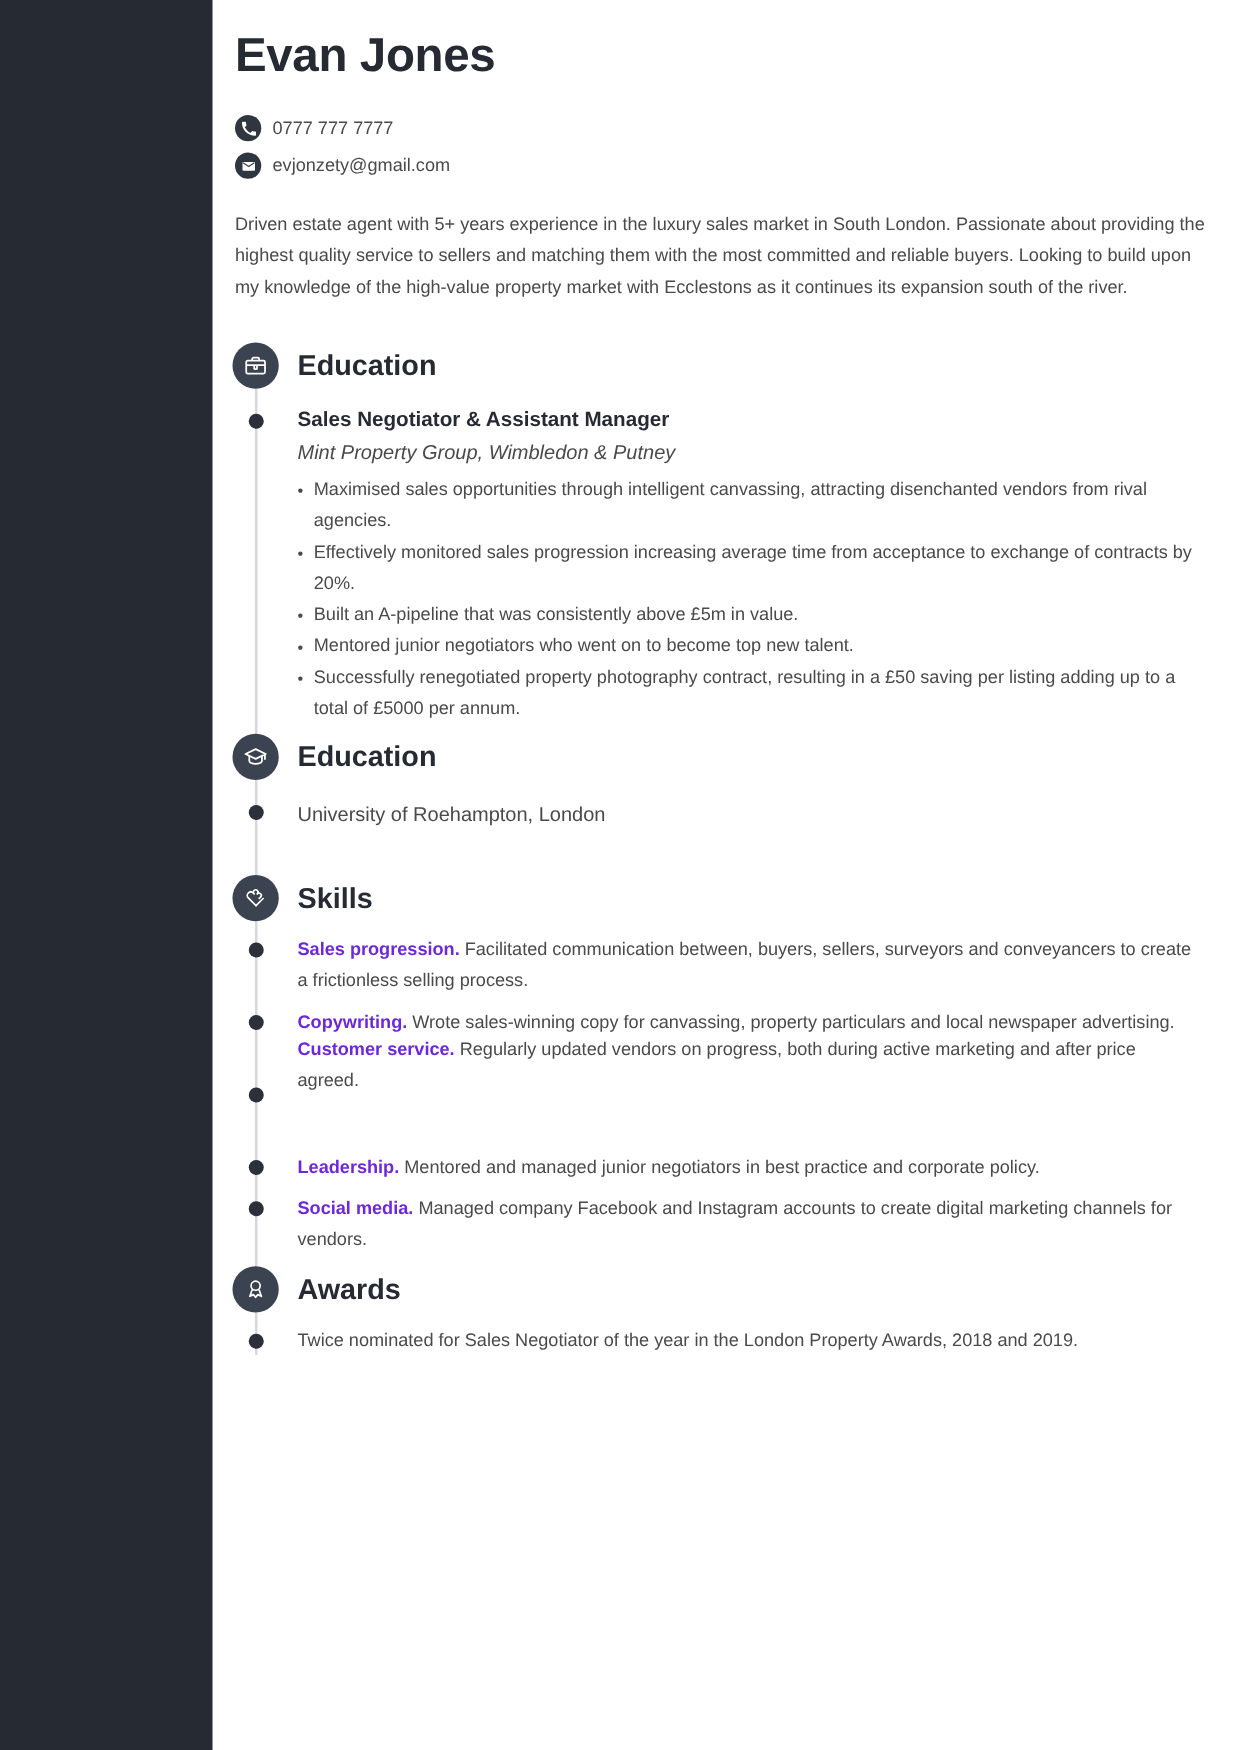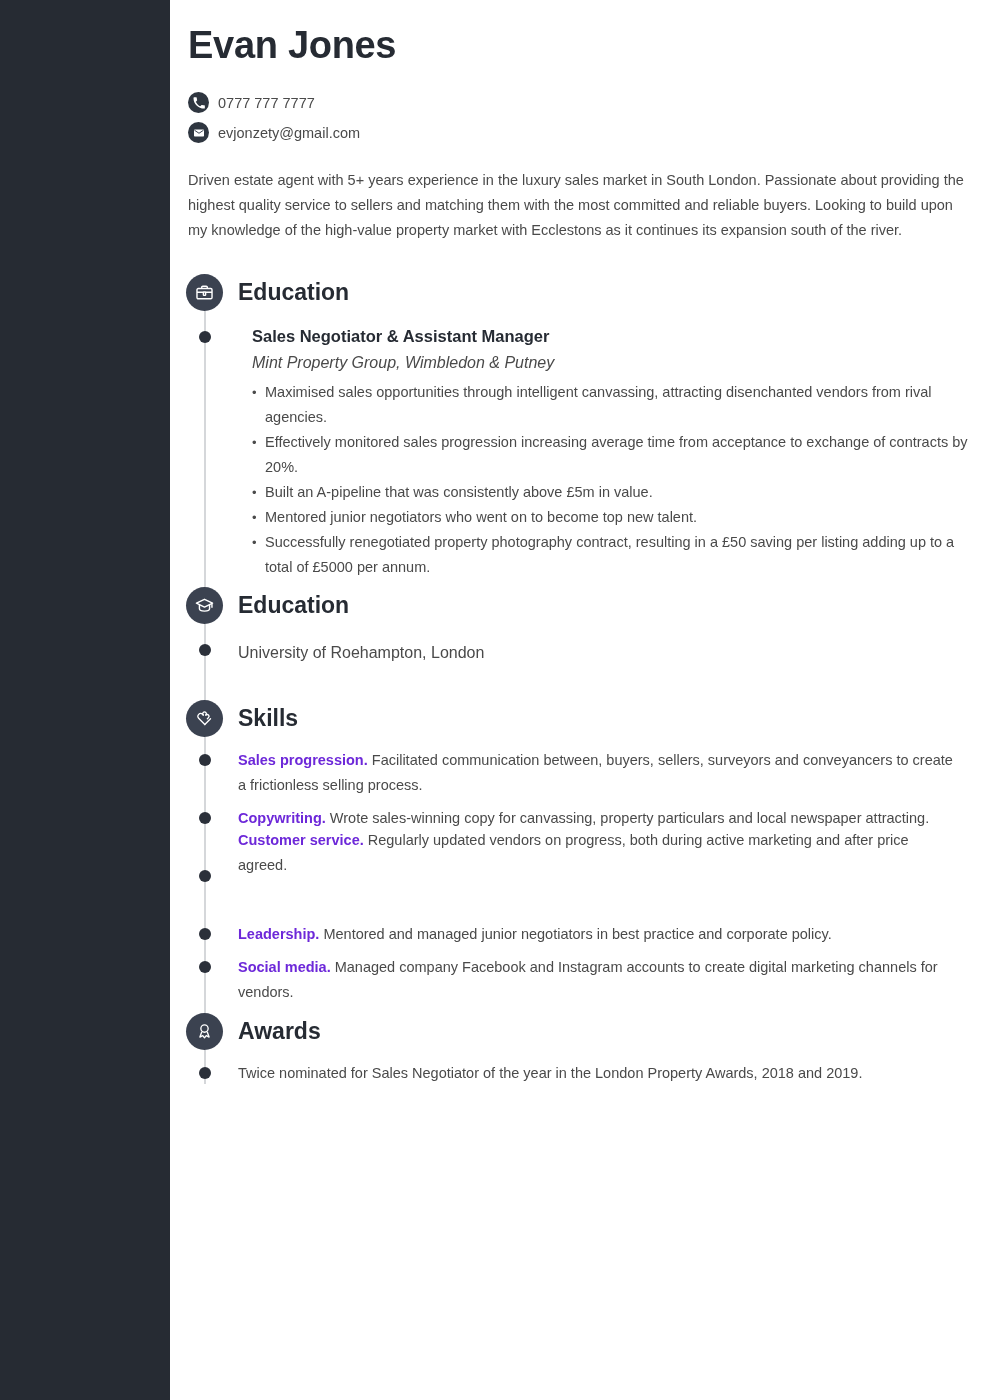--- a/index.html
+++ b/index.html
@@ -217,21 +217,21 @@
     <svg width="19" height="19" viewBox="0 0 24 24" fill="none" stroke="#ffffff" stroke-width="1.8">
       <rect x="2.5" y="7" width="19" height="13" rx="1.6"></rect>
       <path d="M8.5 7V5.2c0-.7.6-1.2 1.3-1.2h4.4c.7 0 1.3.5 1.3 1.2V7"></path>
       <rect x="10.6" y="11.4" width="2.8" height="4.2" rx="0.7"></rect>
       <path d="M2.5 11.6h8.1M13.4 11.6h8.1"></path>
     </svg>
   </div>
   <div class="sec-title" style="top:274px;">Education</div>
 
   <div class="dot" style="top:331px;"></div>
-  <div class="entry" style="top:325px;margin-left:14px;">
+  <div class="entry" style="top:325px;">
     <div class="entry-title">Sales Negotiator &amp; Assistant Manager</div>
     <div class="entry-sub">Mint Property Group, Wimbledon &amp; Putney</div>
     <ul class="entry-list">
       <li>Maximised sales opportunities through intelligent canvassing, attracting disenchanted vendors from rival agencies.</li>
       <li>Effectively monitored sales progression increasing average time from acceptance to exchange of contracts by 20%.</li>
       <li>Built an A-pipeline that was consistently above £5m in value.</li>
       <li>Mentored junior negotiators who went on to become top new talent.</li>
       <li>Successfully renegotiated property photography contract, resulting in a £50 saving per listing adding up to a total of £5000 per annum.</li>
     </ul>
   </div>
@@ -263,21 +263,21 @@
   <div class="dot" style="top:754px;"></div>
   <div class="entry" style="top:748px;">
     <div class="skill-text">
       <b>Sales progression.</b><span> Facilitated communication between, buyers, sellers, surveyors and conveyancers to create a frictionless selling process.</span>
     </div>
   </div>
 
   <div class="dot" style="top:812px;"></div>
   <div class="entry" style="top:806px;">
     <div class="skill-text">
-      <b>Copywriting.</b><span> Wrote sales-winning copy for canvassing, property particulars and local newspaper attracting.</span>
+      <b>Copywriting.</b><span> Wrote sales-winning copy for canvassing, property particulars and local newspaper advertising.</span>
     </div>
   </div>
 
   <div class="dot" style="top:870px;"></div>
   <div class="entry" style="top:828px;">
     <div class="skill-text">
       <b>Customer service.</b><span> Regularly updated vendors on progress, both during active marketing and after price agreed.</span>
     </div>
   </div>
 

